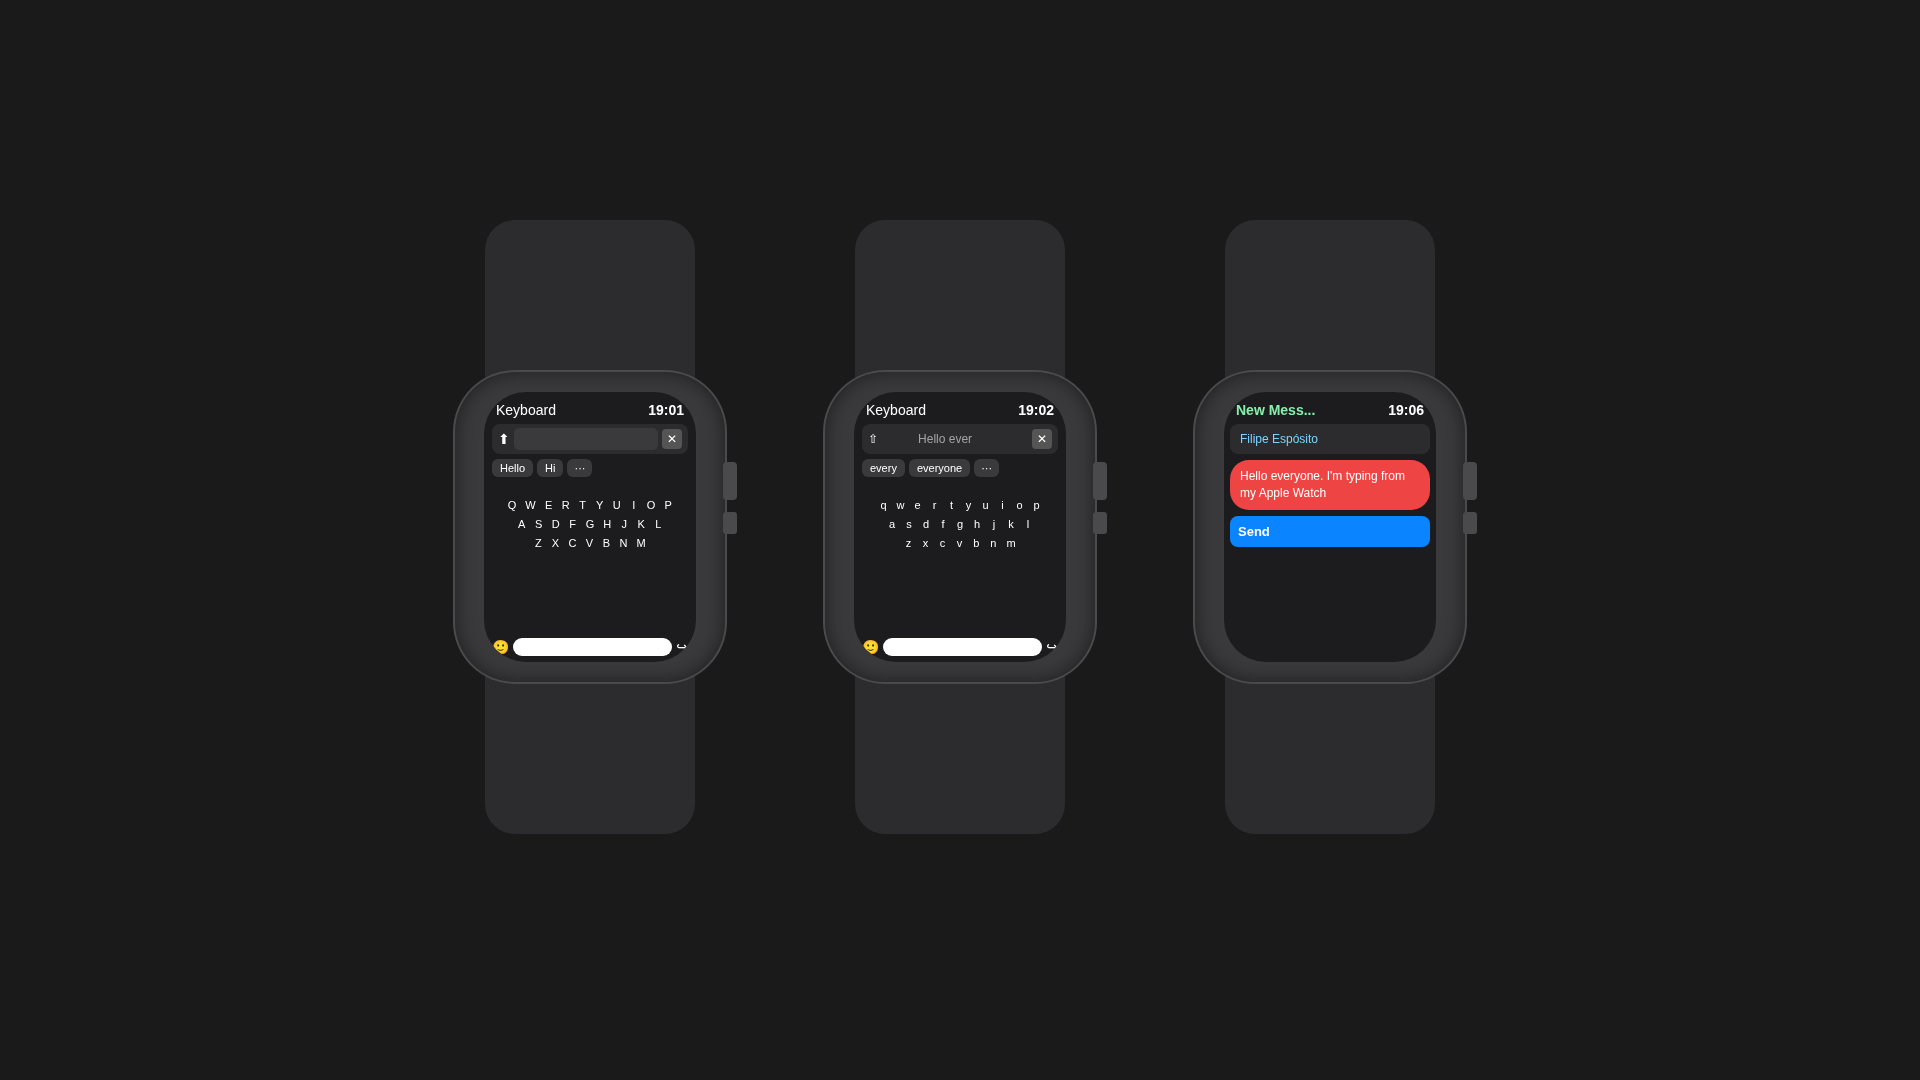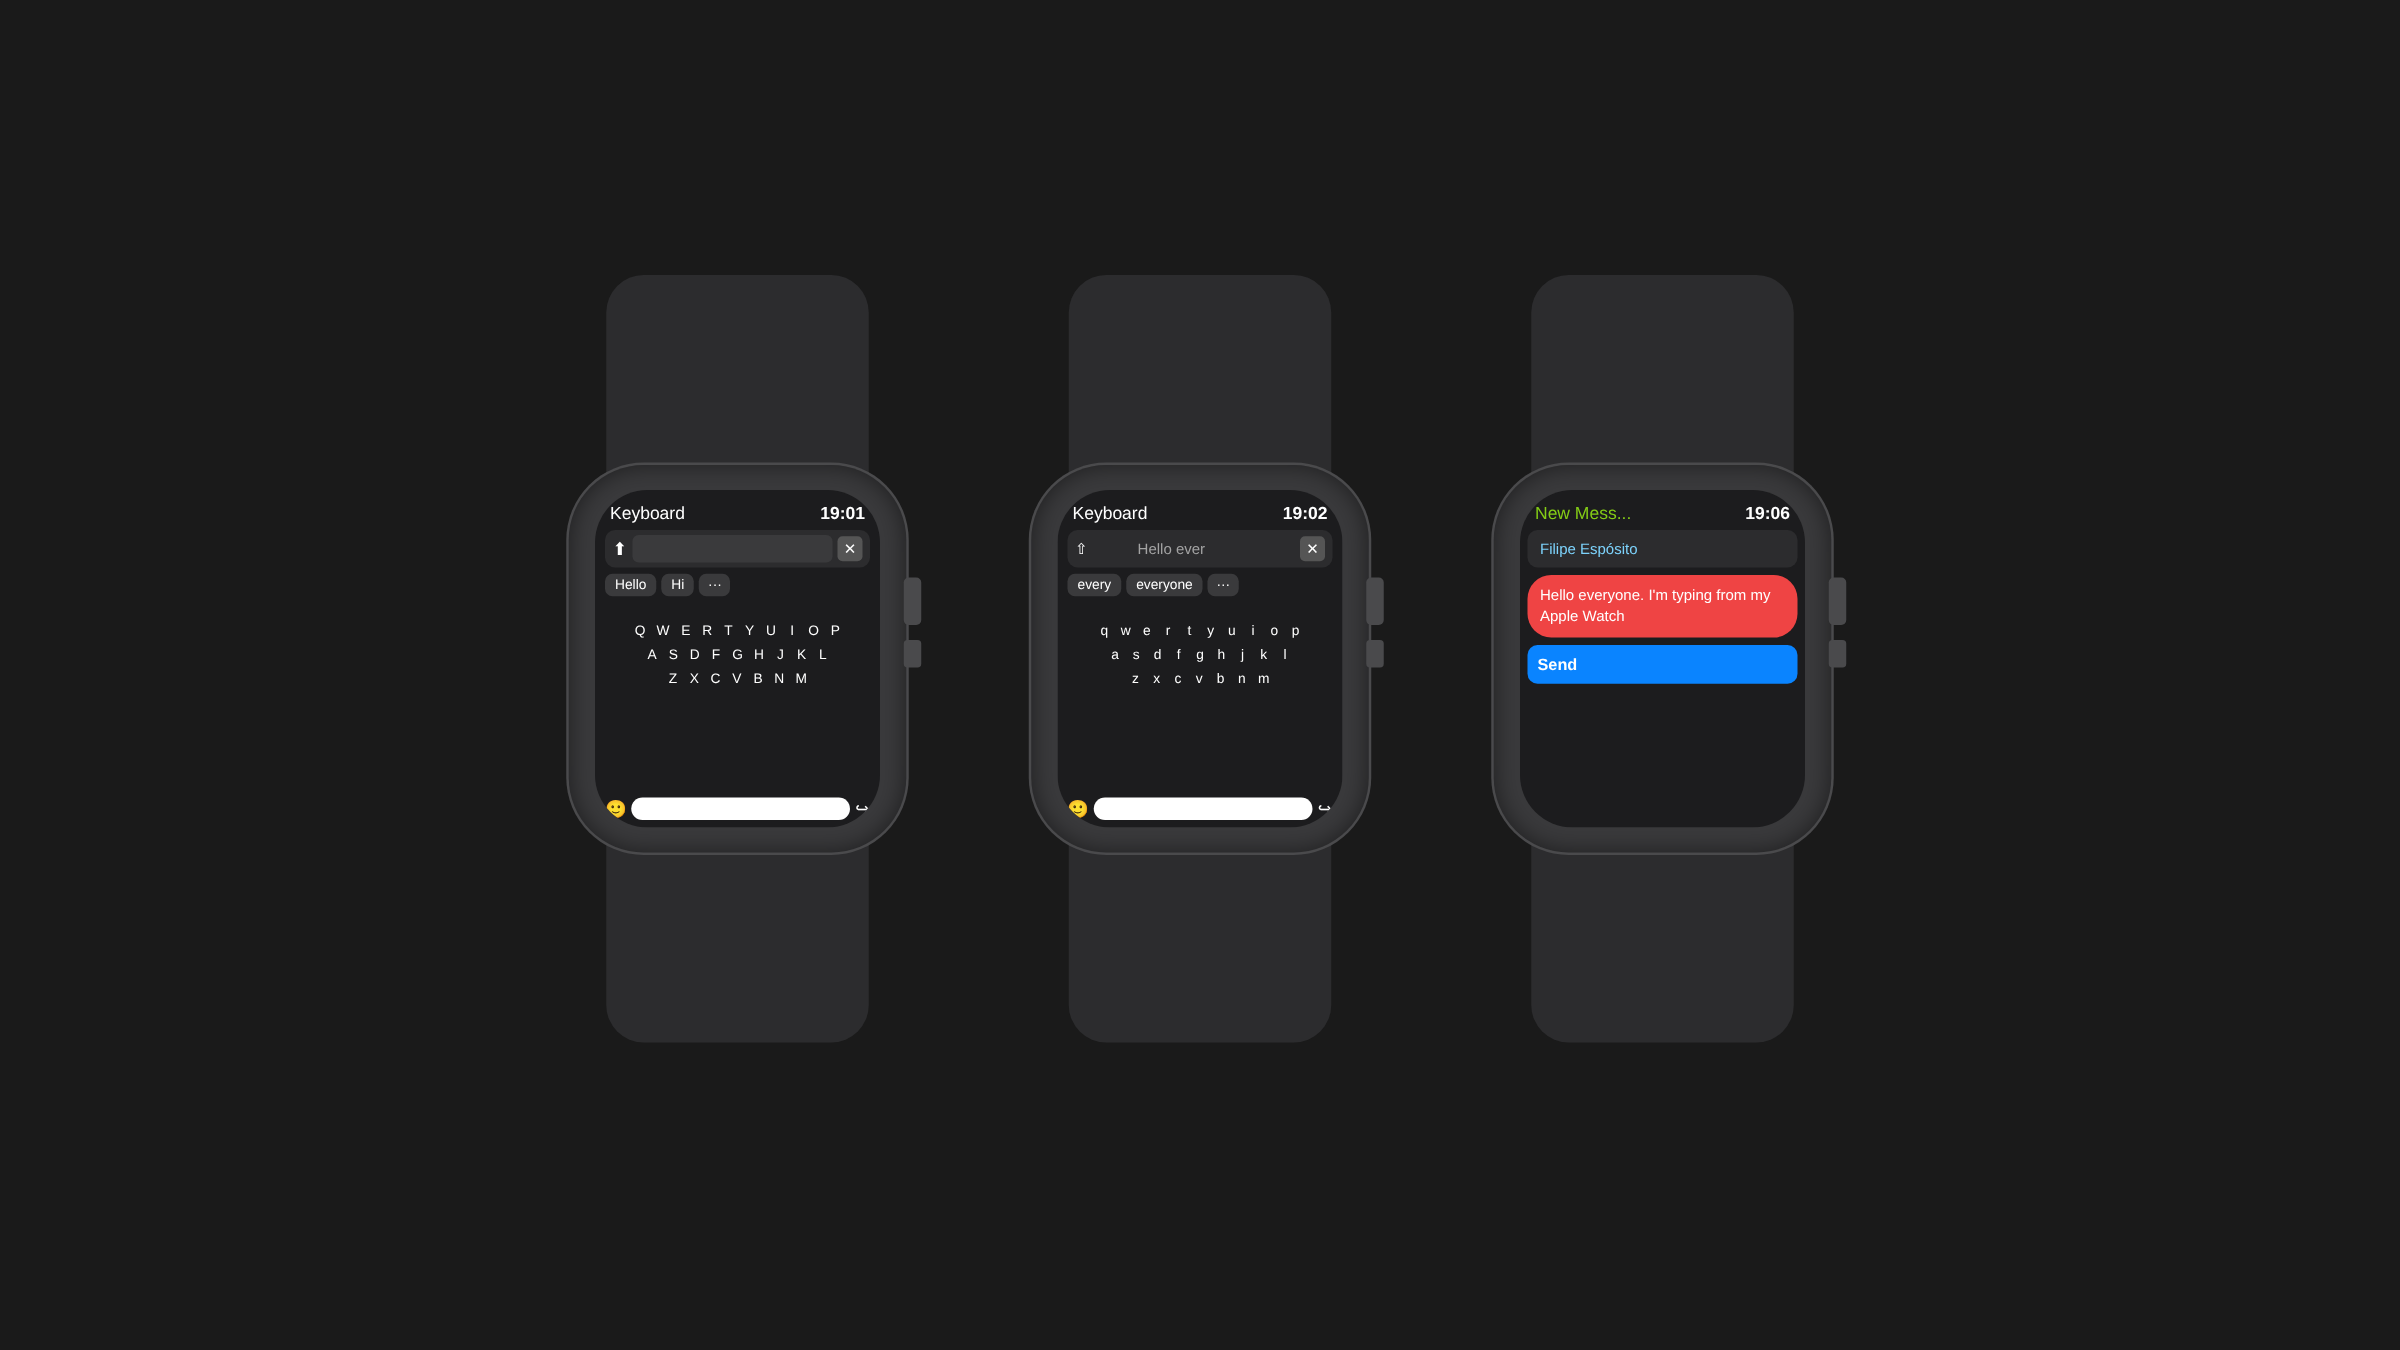--- a/index.html
+++ b/index.html
@@ -75,21 +75,21 @@
       top: 140px;
       width: 14px;
       height: 22px;
       background: #4a4a4c;
       border-radius: 3px;
       z-index: 10;
     }
 
     
     .watch-screen {
-      width: 228px;
+      width: 212px;
       height: 270px;
       background: #000;
       border-radius: 42px;
       overflow: hidden;
       position: relative;
     }
 
     
     .band-bottom {
       width: 210px;
@@ -262,22 +262,22 @@
 
     .msg-header {
       display: flex;
       justify-content: space-between;
       align-items: center;
       padding: 10px 12px 6px;
     }
 
     .msg-title {
       font-size: 14px;
-      font-weight: 400;
-      color: #84cc16;
+      font-weight: 700;
+      color: #86efac;
     }
 
     .msg-time {
       font-size: 14px;
       font-weight: 600;
       color: #fff;
     }
 
     .recipient-row {
       background: #2c2c2e;

